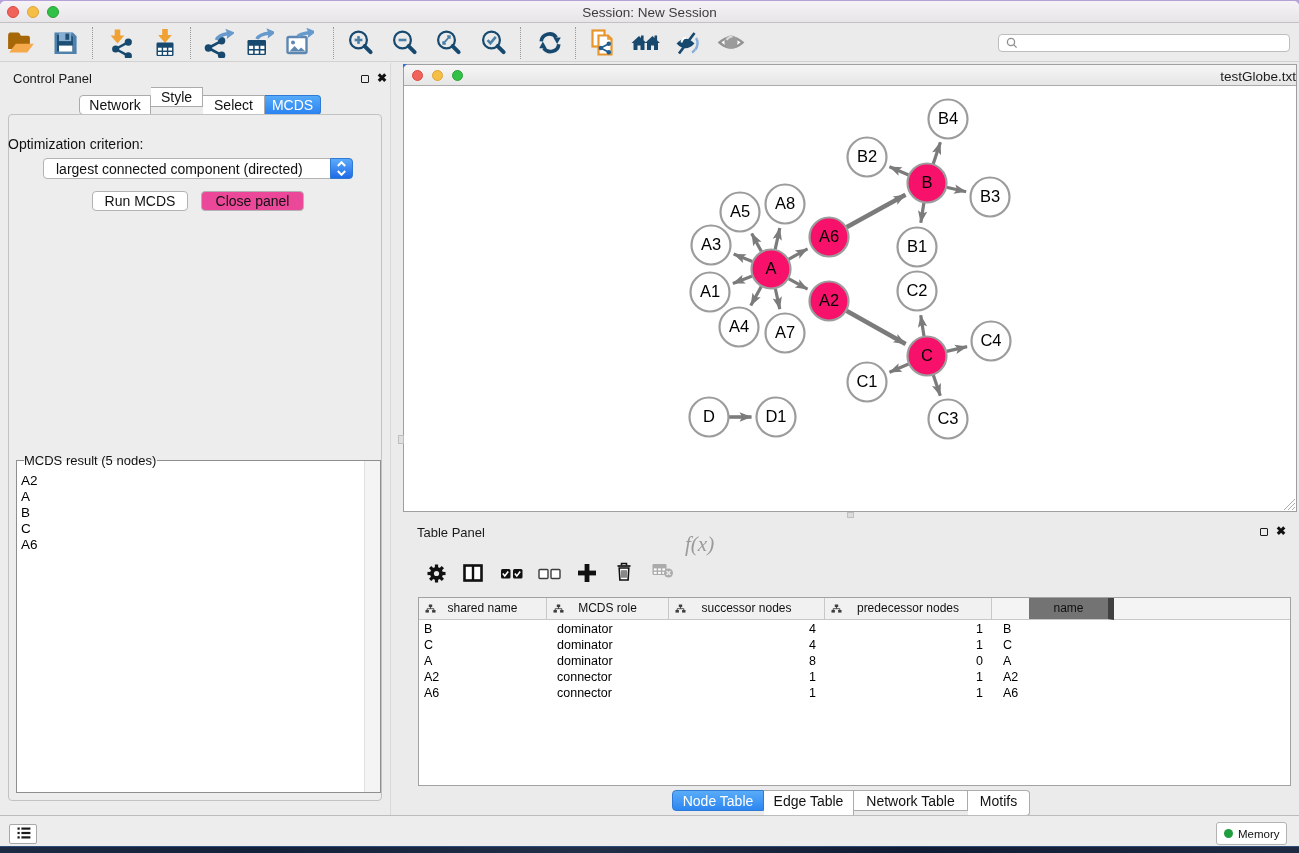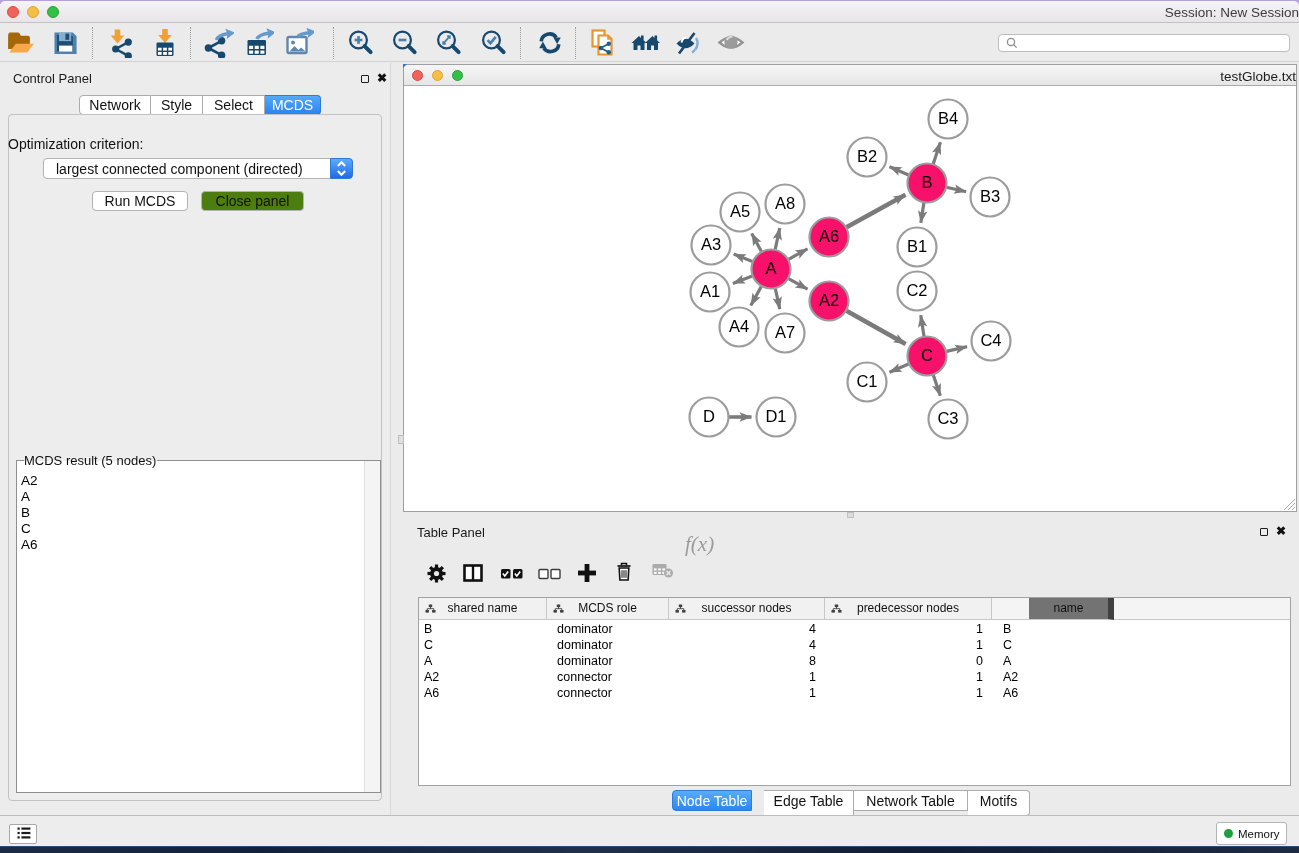--- a/index.html
+++ b/index.html
@@ -1,19 +1,19 @@
 <!DOCTYPE html>
 <html><head><meta charset="utf-8"><style>html,body{margin:0;padding:0}body{width:1299px;height:853px;overflow:hidden;background:#ebebeb;font-family:"Liberation Sans",sans-serif;position:relative}div{box-sizing:border-box}.abs{position:absolute}</style></head><body>
 <div class="abs" style="left:0;top:0;width:1299px;height:4px;background:#b4a1d7"></div>
 <div class="abs" style="left:0;top:846px;width:1299px;height:7px;background:linear-gradient(90deg,#1c2a44,#13203a 20%,#222f49 45%,#101c33 70%,#1d2a42);border-top:1px solid #2e4c77"></div>
 <div class="abs" style="left:0;top:1px;width:1299px;height:22px;background:linear-gradient(#f5f3f5,#e7e5e7);border-bottom:1px solid #c3c1c3;border-radius:5px 5px 0 0"></div>
 <div style="position:absolute;left:7.0px;top:6.0px;width:12px;height:12px;border-radius:50%;background:#f1625a;border:1px solid #dc4a41;box-sizing:border-box"></div>
 <div style="position:absolute;left:27.0px;top:6.0px;width:12px;height:12px;border-radius:50%;background:#f5bf46;border:1px solid #dfa435;box-sizing:border-box"></div>
 <div style="position:absolute;left:47.0px;top:6.0px;width:12px;height:12px;border-radius:50%;background:#31c146;border:1px solid #2aa137;box-sizing:border-box"></div>
-<div class="abs" style="left:0;top:5px;width:1299px;text-align:right;font-size:13.5px;color:#3d3d3d">Session: New Session</div>
+<div class="abs" style="left:0;top:5px;width:1299px;text-align:center;font-size:13.5px;color:#3d3d3d">Session: New Session</div>
 <div class="abs" style="left:0;top:23px;width:1299px;height:39px;background:#ebebeb;border-bottom:1px solid #d2d2d2"></div>
 <svg style="position:absolute;left:5px;top:28px" width="30" height="30" viewBox="0 0 30 30">
     <path d="M3.1 8 q0 -3.5 2 -3.5 h7.5 q1.6 0 2.2 1.2 l1 2 h7.3 q1.8 0 1.8 2 v11.4 h-21.8 z" fill="#a66708"></path>
     <path d="M10.8 15.7 h18.1 l-6.7 8.9 h-18 z" fill="#f5a94a"></path>
   </svg>
 <svg style="position:absolute;left:50px;top:28px" width="30" height="30" viewBox="0 0 30 30">
     <path d="M4.5 4.5 h18.3 l3.8 3.8 v17.8 h-22.1 z" fill="#4e81ab"></path>
     <path d="M7 7 h14 l1.9 1.9 v14.6 h-15.9 z" fill="#1d4f74"></path>
     <rect x="9" y="4.5" width="12.2" height="8.6" fill="#87add0"></rect>
     <rect x="15.4" y="5.6" width="3.8" height="6.2" fill="#1d4f74"></rect>
@@ -133,34 +133,34 @@
 <svg style="position:absolute;left:1006px;top:37px" width="12" height="12" viewBox="0 0 12 12">
     <circle cx="5" cy="5" r="3.6" fill="none" stroke="#8e8e8e" stroke-width="1.3"></circle>
     <line x1="7.6" y1="7.6" x2="10.6" y2="10.6" stroke="#8e8e8e" stroke-width="1.3"></line>
   </svg>
 <div class="abs" style="left:0;top:63px;width:390px;height:752px;background:#ececec"></div>
 <div class="abs" style="left:390px;top:63px;width:1px;height:752px;background:#d8d8d8"></div>
 <div class="abs" style="left:13px;top:71px;font-size:13px;color:#1a1a1a">Control Panel</div>
 <div style="position:absolute;left:361px;top:75px;width:8px;height:8px;border:1.6px solid #1c1c1c;border-radius:1px"></div>
 <div style="position:absolute;left:377px;top:71px;font-size:12px;font-weight:bold;color:#111">✖</div>
 <div class="abs" style="left:79px;top:95px;width:72px;height:20px;background:#fff;color:#111;border:1px solid #ababab;border-radius:4px 0 0 4px;font-size:14px;text-align:center;line-height:19px">Network</div>
-<div class="abs" style="left:151px;top:95px;width:52px;height:20px;background:#fff;color:#111;border:1px solid #ababab;border-left:none;border-radius:0;font-size:14px;text-align:center;line-height:19px">Style</div>
+<div class="abs" style="left:151px;top:87px;width:52px;height:20px;background:#fff;color:#111;border:1px solid #ababab;border-left:none;border-radius:0;font-size:14px;text-align:center;line-height:19px">Style</div>
 <div class="abs" style="left:203px;top:95px;width:62px;height:20px;background:#fff;color:#111;border:1px solid #ababab;border-left:none;border-radius:0;font-size:14px;text-align:center;line-height:19px">Select</div>
 <div class="abs" style="left:265px;top:95px;width:56px;height:20px;background:linear-gradient(#55aaf8,#2a83f1);color:#fff;border:1px solid #2e7ad6;border-left:none;border-radius:0 4px 4px 0;font-size:14px;text-align:center;line-height:19px">MCDS</div>
 <div class="abs" style="left:8px;top:114px;width:374px;height:687px;background:#ededed;border:1px solid #c2c2c2;border-radius:4px"></div>
 <div class="abs" style="left:8px;top:136px;width:374px;font-size:14px;color:#111">Optimization criterion:</div>
 <div class="abs" style="left:43px;top:158px;width:310px;height:21px;background:#fff;border:1px solid #b3b3b3;border-radius:4px"></div>
 <div class="abs" style="left:56px;top:161px;font-size:14px;color:#111">largest connected component (directed)</div>
 <div class="abs" style="left:330px;top:158px;width:23px;height:21px;background:linear-gradient(#5babfb,#1f6ae6);border:1px solid #2e7ad6;border-radius:0 4px 4px 0"></div>
 <svg style="position:absolute;left:334px;top:160px" width="15" height="17" viewBox="0 0 15 17">
     <path d="M3.8 6 L7.5 2.2 L11.2 6" fill="none" stroke="#fff" stroke-width="2"></path>
     <path d="M3.8 11 L7.5 14.8 L11.2 11" fill="none" stroke="#fff" stroke-width="2"></path>
   </svg>
 <div class="abs" style="left:92px;top:191px;width:96px;height:20px;background:#fff;border:1px solid #b3b3b3;border-radius:4px;font-size:14px;text-align:center;line-height:19px;color:#111">Run MCDS</div>
-<div class="abs" style="left:201px;top:191px;width:103px;height:20px;background:#4d7c0f;border:1px solid #b3b3b3;border-radius:4px;font-size:14px;text-align:center;line-height:19px;color:#111">Close panel</div>
+<div class="abs" style="left:201px;top:191px;width:103px;height:20px;background:#ec4899;border:1px solid #b3b3b3;border-radius:4px;font-size:14px;text-align:center;line-height:19px;color:#111">Close panel</div>
 <div class="abs" style="left:16px;top:460px;width:365px;height:333px;border:1px solid #8f8f8f;background:#fff"></div>
 <div class="abs" style="left:17px;top:461px;width:363px;height:331px;background:#fff;font-size:13.5px;color:#000;line-height:15.9px;padding:12px 0 0 4px">A2<br>A<br>B<br>C<br>A6</div>
 <div class="abs" style="left:364px;top:461px;width:16px;height:331px;background:#f4f4f4;border-left:1px solid #e0e0e0"></div>
 <div class="abs" style="left:24px;top:459px;width:133px;height:2px;background:#ededed"></div>
 <div class="abs" style="left:24px;top:453px;font-size:13px;color:#111">MCDS result (5 nodes)</div>
 <div class="abs" style="left:403px;top:64px;width:894px;height:448px;background:#fff;border:1px solid #9f9f9f"></div>
 <div class="abs" style="left:404px;top:65px;width:892px;height:21px;background:linear-gradient(#f6f6f6,#e6e6e6);border-bottom:1px solid #ababab"></div>
 <div class="abs" style="left:403px;top:64px;width:0;height:0;border-top:4px solid #3a6fd8;border-right:4px solid transparent"></div>
 <div style="position:absolute;left:412.0px;top:70.0px;width:11px;height:11px;border-radius:50%;background:#f1625a;border:1px solid #dc4a41;box-sizing:border-box"></div>
 <div style="position:absolute;left:432.0px;top:70.0px;width:11px;height:11px;border-radius:50%;background:#f5bf46;border:1px solid #dfa435;box-sizing:border-box"></div>
@@ -347,21 +347,21 @@
 <div class="abs" style="left:424px;top:670px;width:110px;font-size:12.5px;color:#000;line-height:15px">A2</div>
 <div class="abs" style="left:557px;top:670px;width:110px;font-size:12.5px;color:#000;line-height:15px">connector</div>
 <div class="abs" style="left:700px;top:670px;width:116px;font-size:12.5px;color:#000;line-height:15px;text-align:right">1</div>
 <div class="abs" style="left:860px;top:670px;width:123px;font-size:12.5px;color:#000;line-height:15px;text-align:right">1</div>
 <div class="abs" style="left:1003px;top:670px;width:60px;font-size:12.5px;color:#000;line-height:15px">A2</div>
 <div class="abs" style="left:424px;top:686px;width:110px;font-size:12.5px;color:#000;line-height:15px">A6</div>
 <div class="abs" style="left:557px;top:686px;width:110px;font-size:12.5px;color:#000;line-height:15px">connector</div>
 <div class="abs" style="left:700px;top:686px;width:116px;font-size:12.5px;color:#000;line-height:15px;text-align:right">1</div>
 <div class="abs" style="left:860px;top:686px;width:123px;font-size:12.5px;color:#000;line-height:15px;text-align:right">1</div>
 <div class="abs" style="left:1003px;top:686px;width:60px;font-size:12.5px;color:#000;line-height:15px">A6</div>
-<div class="abs" style="left:672px;top:790px;width:80px;height:21px;background:linear-gradient(#5aacf8,#2c86f1);color:#fff;border:1px solid #2e7ad6;border-radius:4px 0 0 4px;font-size:14px;text-align:center;line-height:20px">Node Table</div>
+<div class="abs" style="left:672px;top:790px;width:92px;height:21px;background:linear-gradient(#5aacf8,#2c86f1);color:#fff;border:1px solid #2e7ad6;border-radius:4px 0 0 4px;font-size:14px;text-align:center;line-height:20px">Node Table</div>
 <div class="abs" style="left:764px;top:790px;width:90px;height:31px;background:#fff;color:#111;border:1px solid #ababab;border-left:none;border-radius:0;font-size:14px;text-align:center;line-height:20px">Edge Table</div>
 <div class="abs" style="left:854px;top:790px;width:114px;height:21px;background:#fff;color:#111;border:1px solid #ababab;border-left:none;border-radius:0;font-size:14px;text-align:center;line-height:20px">Network Table</div>
 <div class="abs" style="left:968px;top:790px;width:62px;height:26px;background:#fff;color:#111;border:1px solid #ababab;border-left:none;border-radius:0 4px 4px 0;font-size:14px;text-align:center;line-height:20px">Motifs</div>
 <div class="abs" style="left:0;top:815px;width:1299px;height:31px;background:#ededed;border-top:1px solid #bcbcbc"></div>
 <div class="abs" style="left:9px;top:824px;width:28px;height:20px;background:#fff;border:1px solid #a8a8a8;border-radius:2px"></div>
 <svg style="position:absolute;left:17px;top:827px" width="14" height="12" viewBox="0 0 14 12">
     <g fill="#1a1a1a">
       <rect x="0.5" y="0.5" width="2.2" height="2.2"></rect>
       <rect x="0.5" y="4.9" width="2.2" height="2.2"></rect>
       <rect x="0.5" y="9.3" width="2.2" height="2.2"></rect>

